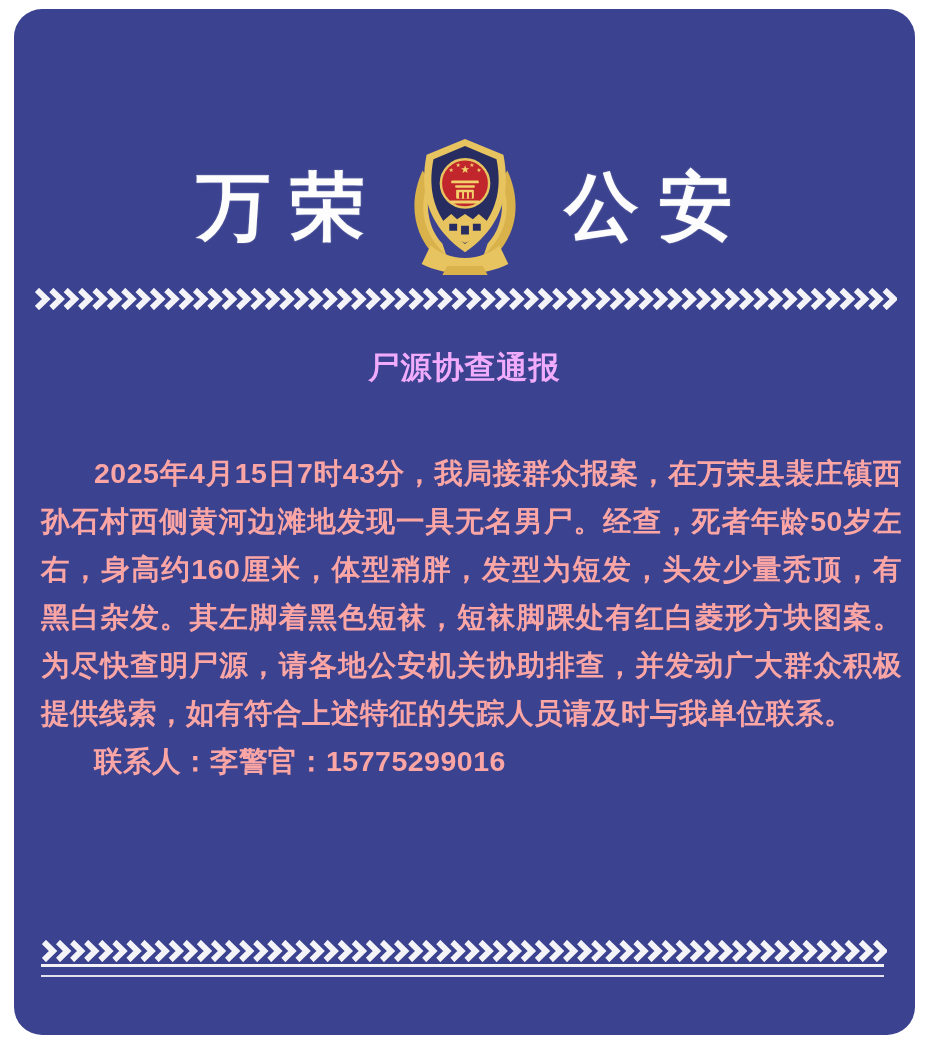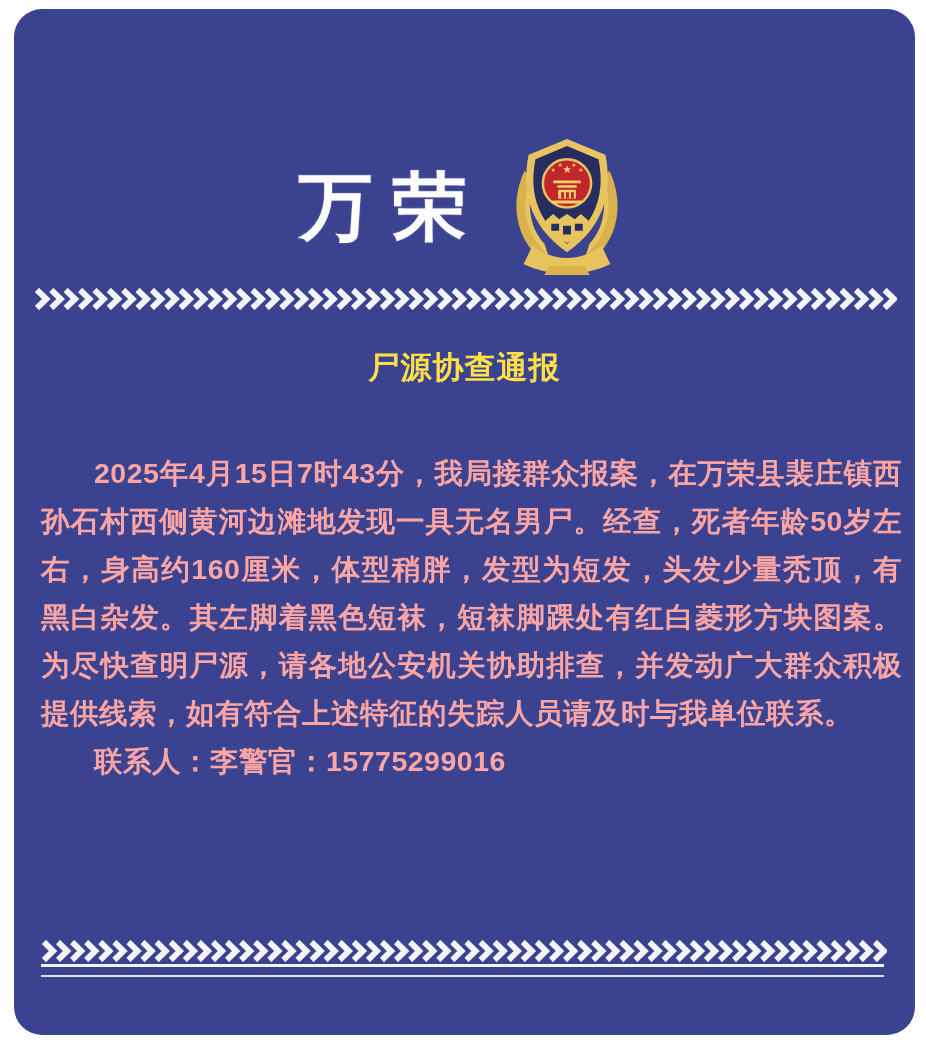--- a/index.html
+++ b/index.html
@@ -29,21 +29,21 @@
   .badge-wrap{width:128px;height:140px;flex:0 0 auto;display:flex;align-items:center;justify-content:center;}
   
   .chevron-row{position:absolute;height:22px;overflow:hidden;}
   .chevron-row.top{top:279px;left:21px;right:18px;}
   .chevron-row.bottom{top:931px;left:28px;right:28px;}
   .chevron-row svg{display:block;width:100%;height:22px;}
   
   .notice-title{
     position:absolute;top:338px;left:0;right:0;
     text-align:center;font-size:31px;font-weight:bold;
-    letter-spacing:1px;color:#fde047;
+    letter-spacing:1px;color:#f0abfc;
   }
   
   .body-block{
     position:absolute;top:440px;left:27px;width:861px;
     font-size:28.5px;line-height:48px;font-weight:600;
     letter-spacing:.5px;color:#fca5a5;
   }
   .body-text{
     margin:0;text-indent:53px;
     text-align:justify;text-justify:inter-character;
@@ -107,20 +107,21 @@
             <rect x="50" y="64.5" width="30" height="3" rx="1"></rect>
           </g>
           <g fill="#C0262B">
             <rect x="59" y="56" width="3" height="6.5"></rect>
             <rect x="64" y="56" width="3" height="6.5"></rect>
             <rect x="69" y="56" width="3" height="6.5"></rect>
           </g>
         </svg>
       </span>
 
+      <span class="org-name">公安</span>
     </div>
 
     <div class="chevron-row top">
         <svg viewBox="0 0 876 22" preserveAspectRatio="none">
           <path d="M2,2 L11.5,11 L2,20" fill="none" stroke="#f4f4f8" stroke-width="6" stroke-linejoin="miter"></path>
           <path d="M16.6,2 L26.1,11 L16.6,20" fill="none" stroke="#f4f4f8" stroke-width="6" stroke-linejoin="miter"></path>
           <path d="M31.2,2 L40.7,11 L31.2,20" fill="none" stroke="#f4f4f8" stroke-width="6" stroke-linejoin="miter"></path>
           <path d="M45.8,2 L55.3,11 L45.8,20" fill="none" stroke="#f4f4f8" stroke-width="6" stroke-linejoin="miter"></path>
           <path d="M60.4,2 L69.9,11 L60.4,20" fill="none" stroke="#f4f4f8" stroke-width="6" stroke-linejoin="miter"></path>
           <path d="M75,2 L84.5,11 L75,20" fill="none" stroke="#f4f4f8" stroke-width="6" stroke-linejoin="miter"></path>

